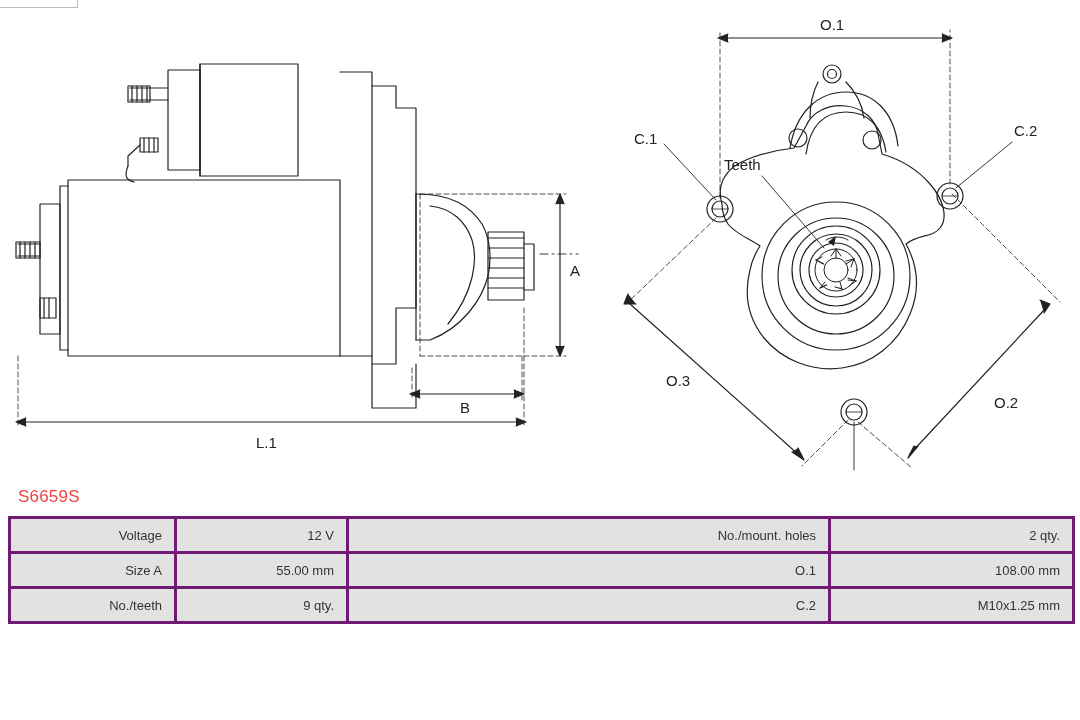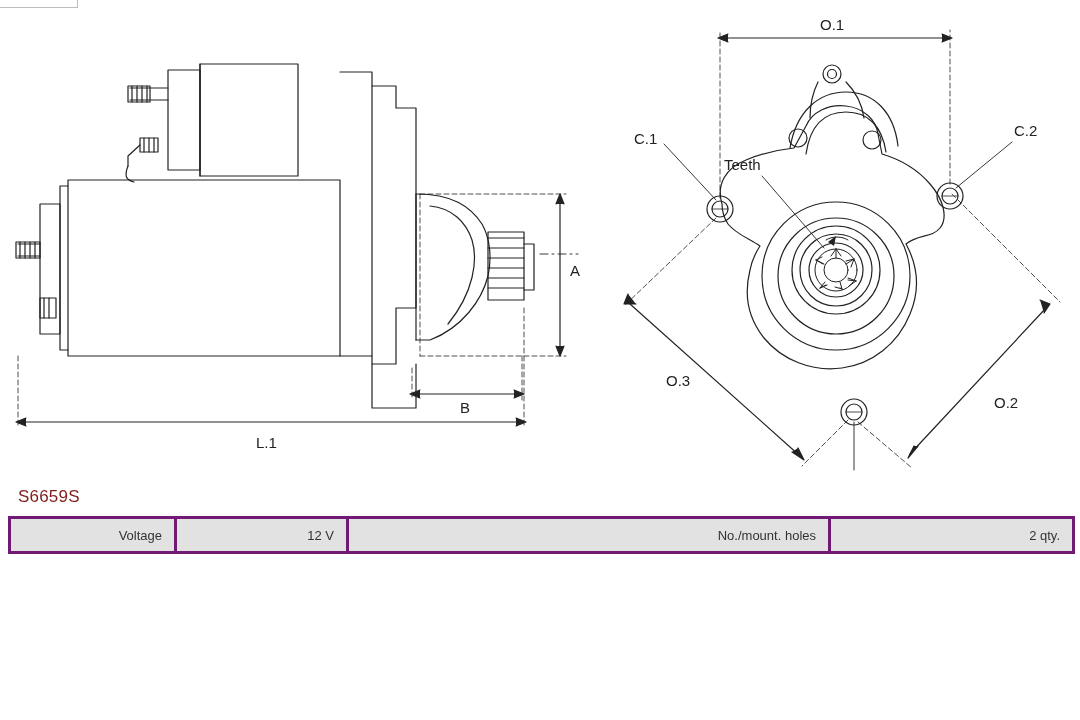--- a/index.html
+++ b/index.html
@@ -41,21 +41,21 @@
     height: 470px;
   }
   .drawing-svg {
     display: block;
   }
   .part-number {
     position: absolute;
     left: 18px;
     top: 487px;
     font-size: 17px;
-    color: #7f1d1d;
+    color: #ef4444;
     font-weight: normal;
     letter-spacing: 0.2px;
   }
   table.specs {
     position: absolute;
     left: 8px;
     top: 516px;
     width: 1064px;
     border-collapse: collapse;
     table-layout: fixed;
@@ -263,16 +263,28 @@
         <col class="c3">
         <col class="c4">
     </colgroup>
     <tbody>
       <tr>
         <td class="label">Voltage</td>
         <td class="value">12 V</td>
         <td class="label">No./mount. holes</td>
         <td class="value">2 qty.</td>
       </tr>
+      <tr>
+        <td class="label">Size A</td>
+        <td class="value">55.00 mm</td>
+        <td class="label">O.1</td>
+        <td class="value">108.00 mm</td>
+      </tr>
+      <tr>
+        <td class="label">No./teeth</td>
+        <td class="value">9 qty.</td>
+        <td class="label">C.2</td>
+        <td class="value">M10x1.25 mm</td>
+      </tr>
     </tbody>
   </table>
 
 </div>
 
 </body></html>

